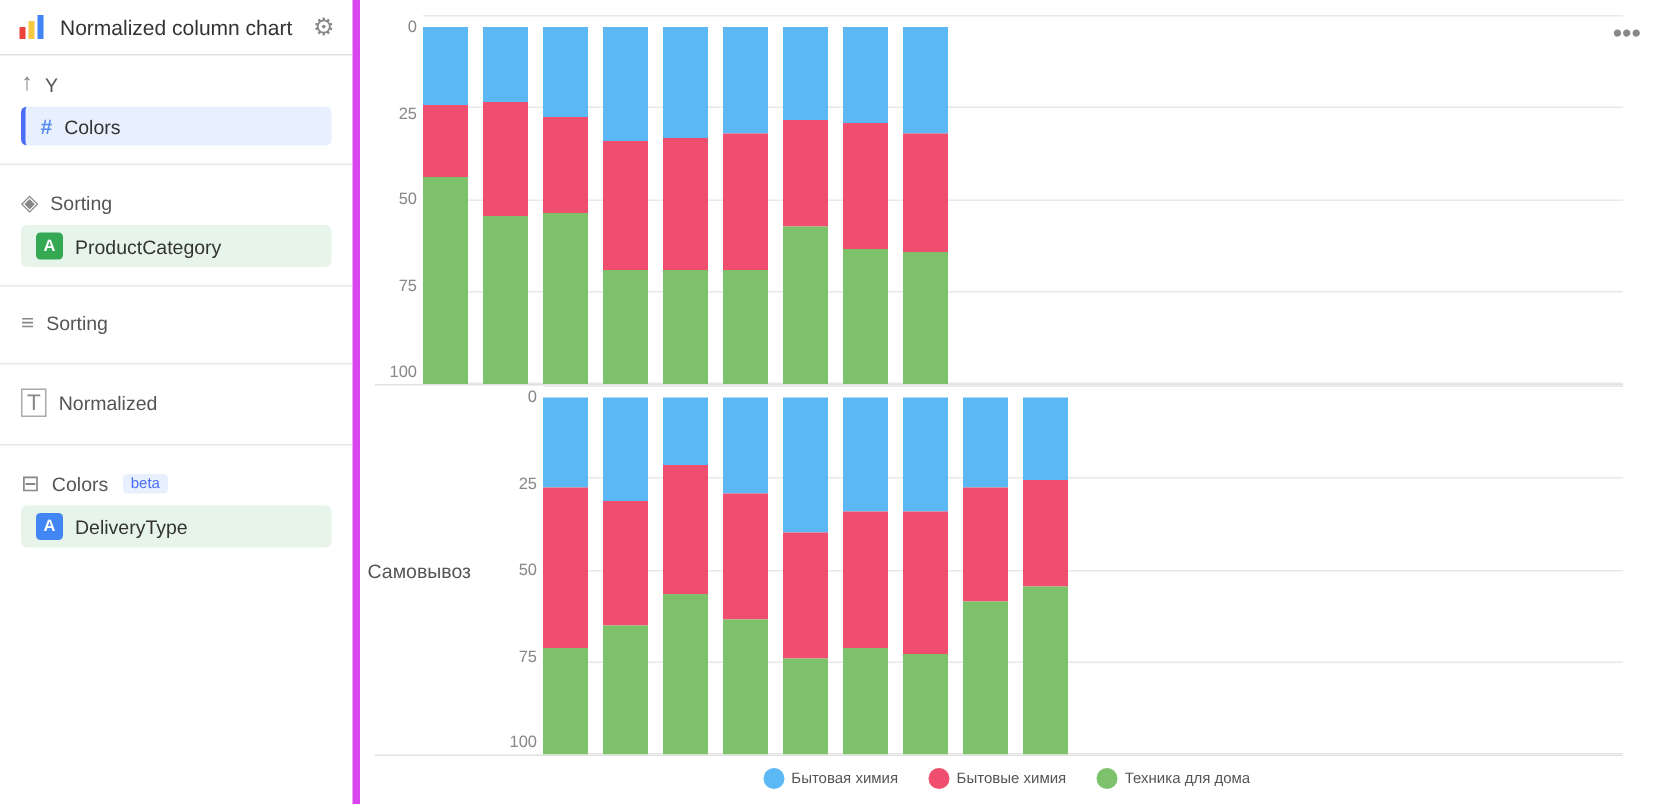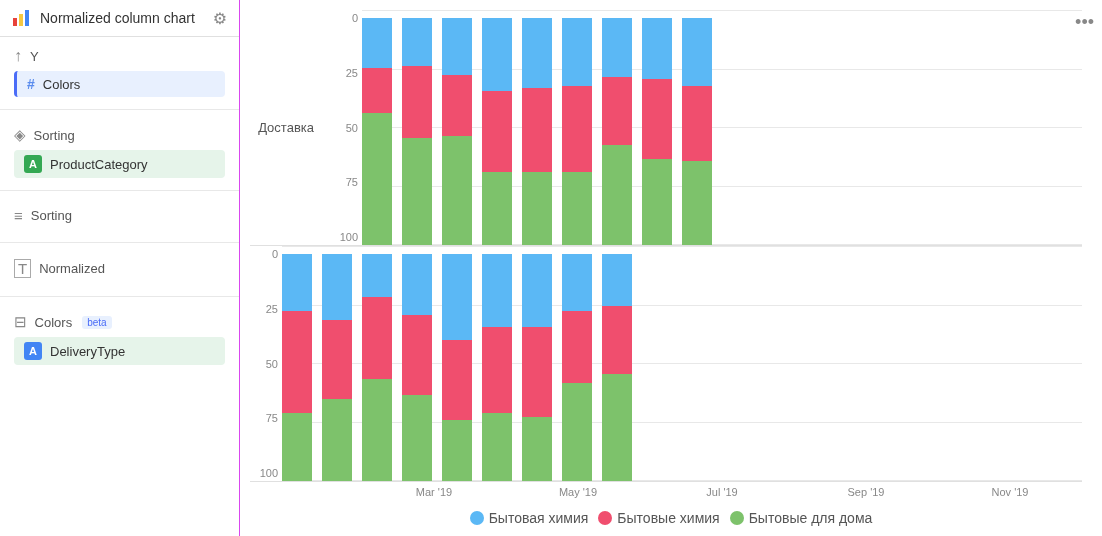--- a/index.html
+++ b/index.html
@@ -2,21 +2,21 @@
 <html><head>
   <meta charset="utf-8">
   <style>
     * { box-sizing: border-box; margin: 0; padding: 0; }
     body { font-family: Arial, sans-serif; font-size: 13px; color: #333; background: #fff; width: 1102px; height: 536px; overflow: hidden; display: flex; }
 
     
     .sidebar {
       width: 240px;
       min-width: 240px;
-      border-right: 1px solid #d946ef;
+      border-right: 5px solid #d946ef;
       display: flex;
       flex-direction: column;
       height: 536px;
       overflow: hidden;
     }
     .sidebar-header {
       display: flex;
       align-items: center;
       padding: 8px 12px;
       border-bottom: 1px solid #e0e0e0;
@@ -190,23 +190,23 @@
       flex: 1;
       text-align: center;
       font-size: 11px;
       color: #888;
     }
 
     .legend {
       display: flex;
       align-items: center;
       justify-content: center;
-      gap: 10px;
+      gap: 20px;
       padding: 8px 0 10px;
-      font-size: 14px;
+      font-size: 10px;
       color: #555;
     }
     .legend-item {
       display: flex;
       align-items: center;
       gap: 5px;
     }
     .legend-dot {
       width: 14px; height: 14px;
       border-radius: 50%;
@@ -297,107 +297,107 @@
   </div>
 </div>
 
 <div class="chart-area">
   <span class="more-icon">•••</span>
 
   <div class="chart-main">
     <div class="chart-rows">
 
       <div class="chart-row" style="flex: 1;">
+        <div class="row-chart">
+          <div class="y-axis">
+            <span class="y-tick">100</span>
+            <span class="y-tick">75</span>
+            <span class="y-tick">50</span>
+            <span class="y-tick">25</span>
+            <span class="y-tick">0</span>
+          </div>
+          <div class="bars-wrapper">
+            <div class="grid-lines">
+              <div class="grid-line"></div>
+              <div class="grid-line"></div>
+              <div class="grid-line"></div>
+              <div class="grid-line"></div>
+              <div class="grid-line"></div>
+            </div>
+            <div class="bars-container" id="bars-dostavka">
+            <div class="bar-group" style="height: 100%; display: flex; flex-direction: column-reverse; flex: 1 1 0%; max-width: 30px; min-width: 14px;">
+                  <div class="bar-segment" style="background: rgb(125, 194, 107); height: 58%; width: 100%;"></div>
+                  <div class="bar-segment" style="background: rgb(240, 78, 110); height: 20%; width: 100%;"></div>
+                  <div class="bar-segment" style="background: rgb(91, 184, 245); height: 22%; width: 100%;"></div>
+                </div>
+                <div class="bar-group" style="height: 100%; display: flex; flex-direction: column-reverse; flex: 1 1 0%; max-width: 30px; min-width: 14px;">
+                  <div class="bar-segment" style="background: rgb(125, 194, 107); height: 47%; width: 100%;"></div>
+                  <div class="bar-segment" style="background: rgb(240, 78, 110); height: 32%; width: 100%;"></div>
+                  <div class="bar-segment" style="background: rgb(91, 184, 245); height: 21%; width: 100%;"></div>
+                </div>
+                <div class="bar-group" style="height: 100%; display: flex; flex-direction: column-reverse; flex: 1 1 0%; max-width: 30px; min-width: 14px;">
+                  <div class="bar-segment" style="background: rgb(125, 194, 107); height: 48%; width: 100%;"></div>
+                  <div class="bar-segment" style="background: rgb(240, 78, 110); height: 27%; width: 100%;"></div>
+                  <div class="bar-segment" style="background: rgb(91, 184, 245); height: 25%; width: 100%;"></div>
+                </div>
+                <div class="bar-group" style="height: 100%; display: flex; flex-direction: column-reverse; flex: 1 1 0%; max-width: 30px; min-width: 14px;">
+                  <div class="bar-segment" style="background: rgb(125, 194, 107); height: 32%; width: 100%;"></div>
+                  <div class="bar-segment" style="background: rgb(240, 78, 110); height: 36%; width: 100%;"></div>
+                  <div class="bar-segment" style="background: rgb(91, 184, 245); height: 32%; width: 100%;"></div>
+                </div>
+                <div class="bar-group" style="height: 100%; display: flex; flex-direction: column-reverse; flex: 1 1 0%; max-width: 30px; min-width: 14px;">
+                  <div class="bar-segment" style="background: rgb(125, 194, 107); height: 32%; width: 100%;"></div>
+                  <div class="bar-segment" style="background: rgb(240, 78, 110); height: 37%; width: 100%;"></div>
+                  <div class="bar-segment" style="background: rgb(91, 184, 245); height: 31%; width: 100%;"></div>
+                </div>
+                <div class="bar-group" style="height: 100%; display: flex; flex-direction: column-reverse; flex: 1 1 0%; max-width: 30px; min-width: 14px;">
+                  <div class="bar-segment" style="background: rgb(125, 194, 107); height: 32%; width: 100%;"></div>
+                  <div class="bar-segment" style="background: rgb(240, 78, 110); height: 38%; width: 100%;"></div>
+                  <div class="bar-segment" style="background: rgb(91, 184, 245); height: 30%; width: 100%;"></div>
+                </div>
+                <div class="bar-group" style="height: 100%; display: flex; flex-direction: column-reverse; flex: 1 1 0%; max-width: 30px; min-width: 14px;">
+                  <div class="bar-segment" style="background: rgb(125, 194, 107); height: 44%; width: 100%;"></div>
+                  <div class="bar-segment" style="background: rgb(240, 78, 110); height: 30%; width: 100%;"></div>
+                  <div class="bar-segment" style="background: rgb(91, 184, 245); height: 26%; width: 100%;"></div>
+                </div>
+                <div class="bar-group" style="height: 100%; display: flex; flex-direction: column-reverse; flex: 1 1 0%; max-width: 30px; min-width: 14px;">
+                  <div class="bar-segment" style="background: rgb(125, 194, 107); height: 38%; width: 100%;"></div>
+                  <div class="bar-segment" style="background: rgb(240, 78, 110); height: 35%; width: 100%;"></div>
+                  <div class="bar-segment" style="background: rgb(91, 184, 245); height: 27%; width: 100%;"></div>
+                </div>
+                <div class="bar-group" style="height: 100%; display: flex; flex-direction: column-reverse; flex: 1 1 0%; max-width: 30px; min-width: 14px;">
+                  <div class="bar-segment" style="background: rgb(125, 194, 107); height: 37%; width: 100%;"></div>
+                  <div class="bar-segment" style="background: rgb(240, 78, 110); height: 33%; width: 100%;"></div>
+                  <div class="bar-segment" style="background: rgb(91, 184, 245); height: 30%; width: 100%;"></div>
+                </div>
+              </div>
+          </div>
+        </div>
+      </div>
+
+      <div class="chart-row" style="flex: 1;">
         <div class="row-label">
-          <span>Доставка</span>
+          <span>Самовывоз</span>
         </div>
         <div class="row-chart">
           <div class="y-axis">
             <span class="y-tick">100</span>
             <span class="y-tick">75</span>
             <span class="y-tick">50</span>
             <span class="y-tick">25</span>
             <span class="y-tick">0</span>
           </div>
           <div class="bars-wrapper">
             <div class="grid-lines">
               <div class="grid-line"></div>
               <div class="grid-line"></div>
               <div class="grid-line"></div>
               <div class="grid-line"></div>
               <div class="grid-line"></div>
             </div>
-            <div class="bars-container" id="bars-dostavka">
-            <div class="bar-group" style="height: 100%; display: flex; flex-direction: column-reverse; flex: 1 1 0%; max-width: 30px; min-width: 14px;">
-                  <div class="bar-segment" style="background: rgb(125, 194, 107); height: 58%; width: 100%;"></div>
-                  <div class="bar-segment" style="background: rgb(240, 78, 110); height: 20%; width: 100%;"></div>
-                  <div class="bar-segment" style="background: rgb(91, 184, 245); height: 22%; width: 100%;"></div>
-                </div>
-                <div class="bar-group" style="height: 100%; display: flex; flex-direction: column-reverse; flex: 1 1 0%; max-width: 30px; min-width: 14px;">
-                  <div class="bar-segment" style="background: rgb(125, 194, 107); height: 47%; width: 100%;"></div>
-                  <div class="bar-segment" style="background: rgb(240, 78, 110); height: 32%; width: 100%;"></div>
-                  <div class="bar-segment" style="background: rgb(91, 184, 245); height: 21%; width: 100%;"></div>
-                </div>
-                <div class="bar-group" style="height: 100%; display: flex; flex-direction: column-reverse; flex: 1 1 0%; max-width: 30px; min-width: 14px;">
-                  <div class="bar-segment" style="background: rgb(125, 194, 107); height: 48%; width: 100%;"></div>
-                  <div class="bar-segment" style="background: rgb(240, 78, 110); height: 27%; width: 100%;"></div>
-                  <div class="bar-segment" style="background: rgb(91, 184, 245); height: 25%; width: 100%;"></div>
-                </div>
-                <div class="bar-group" style="height: 100%; display: flex; flex-direction: column-reverse; flex: 1 1 0%; max-width: 30px; min-width: 14px;">
-                  <div class="bar-segment" style="background: rgb(125, 194, 107); height: 32%; width: 100%;"></div>
-                  <div class="bar-segment" style="background: rgb(240, 78, 110); height: 36%; width: 100%;"></div>
-                  <div class="bar-segment" style="background: rgb(91, 184, 245); height: 32%; width: 100%;"></div>
-                </div>
-                <div class="bar-group" style="height: 100%; display: flex; flex-direction: column-reverse; flex: 1 1 0%; max-width: 30px; min-width: 14px;">
-                  <div class="bar-segment" style="background: rgb(125, 194, 107); height: 32%; width: 100%;"></div>
-                  <div class="bar-segment" style="background: rgb(240, 78, 110); height: 37%; width: 100%;"></div>
-                  <div class="bar-segment" style="background: rgb(91, 184, 245); height: 31%; width: 100%;"></div>
-                </div>
-                <div class="bar-group" style="height: 100%; display: flex; flex-direction: column-reverse; flex: 1 1 0%; max-width: 30px; min-width: 14px;">
-                  <div class="bar-segment" style="background: rgb(125, 194, 107); height: 32%; width: 100%;"></div>
-                  <div class="bar-segment" style="background: rgb(240, 78, 110); height: 38%; width: 100%;"></div>
-                  <div class="bar-segment" style="background: rgb(91, 184, 245); height: 30%; width: 100%;"></div>
-                </div>
-                <div class="bar-group" style="height: 100%; display: flex; flex-direction: column-reverse; flex: 1 1 0%; max-width: 30px; min-width: 14px;">
-                  <div class="bar-segment" style="background: rgb(125, 194, 107); height: 44%; width: 100%;"></div>
-                  <div class="bar-segment" style="background: rgb(240, 78, 110); height: 30%; width: 100%;"></div>
-                  <div class="bar-segment" style="background: rgb(91, 184, 245); height: 26%; width: 100%;"></div>
-                </div>
-                <div class="bar-group" style="height: 100%; display: flex; flex-direction: column-reverse; flex: 1 1 0%; max-width: 30px; min-width: 14px;">
-                  <div class="bar-segment" style="background: rgb(125, 194, 107); height: 38%; width: 100%;"></div>
-                  <div class="bar-segment" style="background: rgb(240, 78, 110); height: 35%; width: 100%;"></div>
-                  <div class="bar-segment" style="background: rgb(91, 184, 245); height: 27%; width: 100%;"></div>
-                </div>
-                <div class="bar-group" style="height: 100%; display: flex; flex-direction: column-reverse; flex: 1 1 0%; max-width: 30px; min-width: 14px;">
-                  <div class="bar-segment" style="background: rgb(125, 194, 107); height: 37%; width: 100%;"></div>
-                  <div class="bar-segment" style="background: rgb(240, 78, 110); height: 33%; width: 100%;"></div>
-                  <div class="bar-segment" style="background: rgb(91, 184, 245); height: 30%; width: 100%;"></div>
-                </div>
-              </div>
-          </div>
-        </div>
-      </div>
-
-      <div class="chart-row" style="flex: 1;">
-        <div class="row-chart">
-          <div class="y-axis">
-            <span class="y-tick">100</span>
-            <span class="y-tick">75</span>
-            <span class="y-tick">50</span>
-            <span class="y-tick">25</span>
-            <span class="y-tick">0</span>
-          </div>
-          <div class="bars-wrapper">
-            <div class="grid-lines">
-              <div class="grid-line"></div>
-              <div class="grid-line"></div>
-              <div class="grid-line"></div>
-              <div class="grid-line"></div>
-              <div class="grid-line"></div>
-            </div>
             <div class="bars-container" id="bars-samovyvoz">
             <div class="bar-group" style="height: 100%; display: flex; flex-direction: column-reverse; flex: 1 1 0%; max-width: 30px; min-width: 14px;">
                   <div class="bar-segment" style="background: rgb(125, 194, 107); height: 30%; width: 100%;"></div>
                   <div class="bar-segment" style="background: rgb(240, 78, 110); height: 45%; width: 100%;"></div>
                   <div class="bar-segment" style="background: rgb(91, 184, 245); height: 25%; width: 100%;"></div>
                 </div>
                 <div class="bar-group" style="height: 100%; display: flex; flex-direction: column-reverse; flex: 1 1 0%; max-width: 30px; min-width: 14px;">
                   <div class="bar-segment" style="background: rgb(125, 194, 107); height: 36%; width: 100%;"></div>
                   <div class="bar-segment" style="background: rgb(240, 78, 110); height: 35%; width: 100%;"></div>
                   <div class="bar-segment" style="background: rgb(91, 184, 245); height: 29%; width: 100%;"></div>
@@ -436,36 +436,29 @@
                   <div class="bar-segment" style="background: rgb(125, 194, 107); height: 47%; width: 100%;"></div>
                   <div class="bar-segment" style="background: rgb(240, 78, 110); height: 30%; width: 100%;"></div>
                   <div class="bar-segment" style="background: rgb(91, 184, 245); height: 23%; width: 100%;"></div>
                 </div>
               </div>
           </div>
         </div>
       </div>
     </div>
 
-    <div class="x-axis" id="x-axis-container">
-    <span class="x-tick">Mar '19</span>
-        <span class="x-tick">May '19</span>
-        <span class="x-tick">Jul '19</span>
-        <span class="x-tick">Sep '19</span>
-        <span class="x-tick">Nov '19</span>
-      </div>
   </div>
 
   <div class="legend">
     <div class="legend-item">
       <div class="legend-dot" style="background:#5bb8f5;"></div>
       <span>Бытовая химия</span>
     </div>
     <div class="legend-item">
       <div class="legend-dot" style="background:#f04e6e;"></div>
       <span>Бытовые химия</span>
     </div>
     <div class="legend-item">
       <div class="legend-dot" style="background:#7dc26b;"></div>
-      <span>Бытовые для дома</span>
+      <span>Техника для дома</span>
     </div>
   </div>
 </div>
 
 </body></html>

